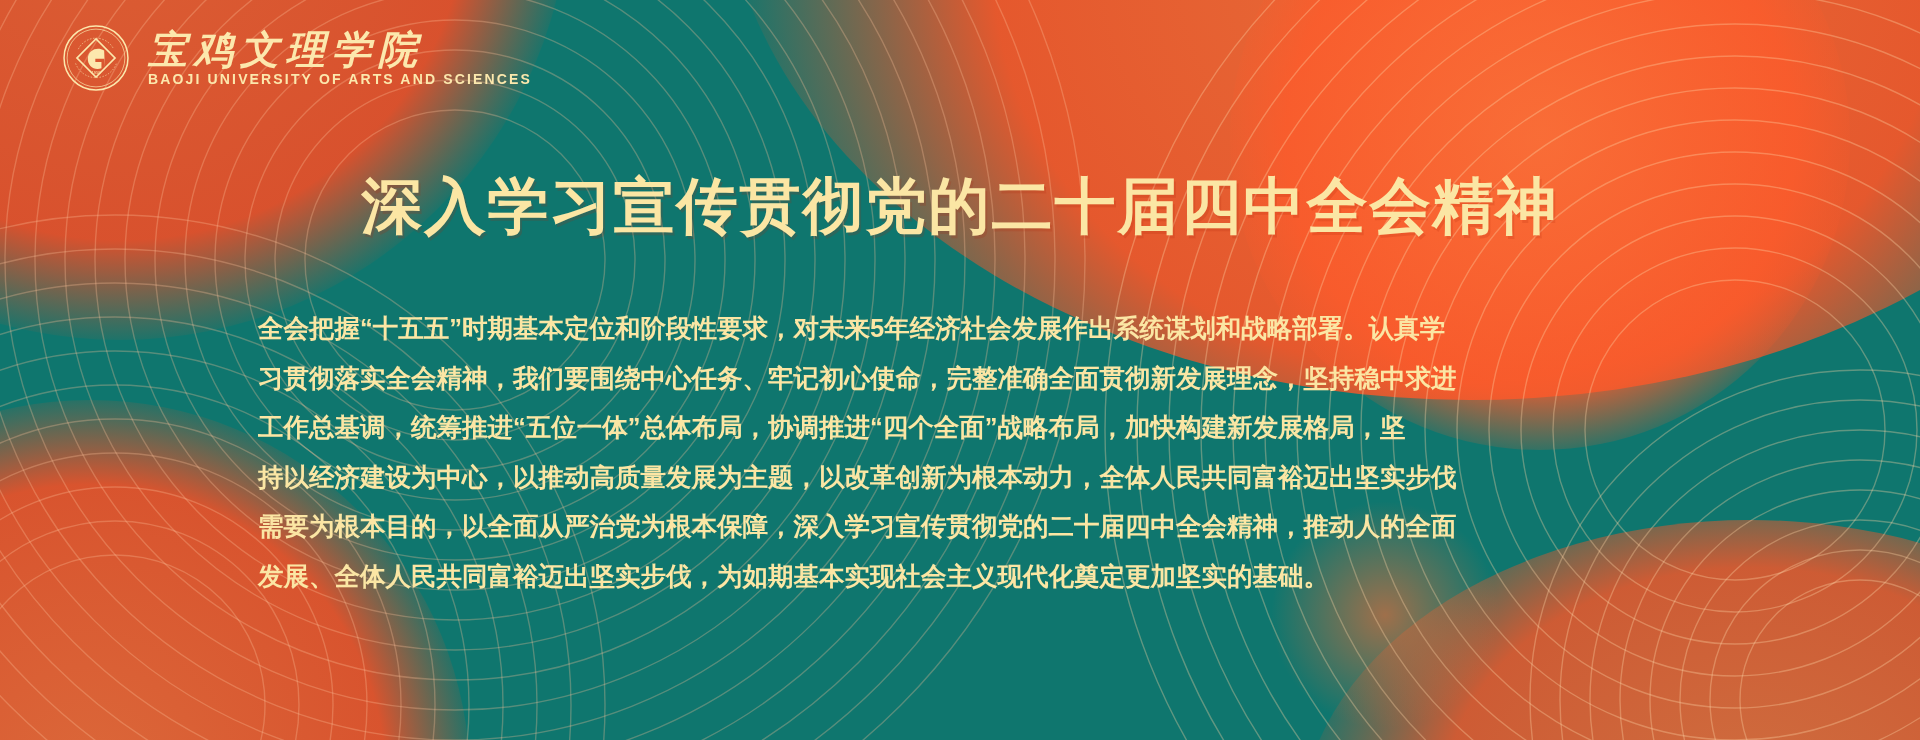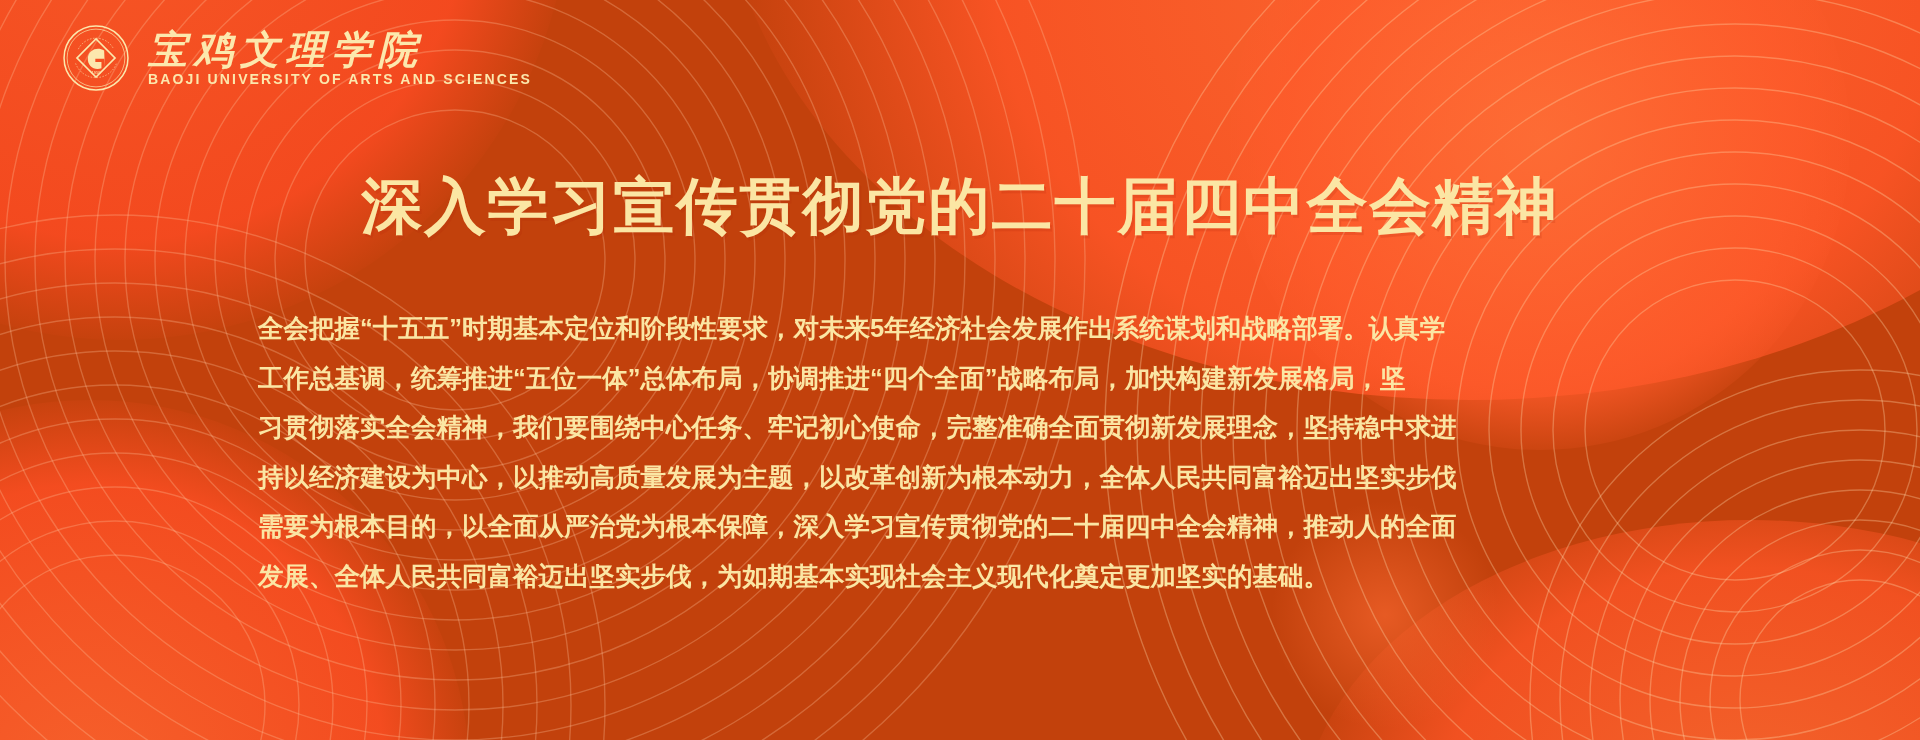--- a/index.html
+++ b/index.html
@@ -5,21 +5,21 @@
   html, body {
     margin: 0;
     padding: 0;
     background: #F43A1C;
   }
   #banner {
     position: relative;
     width: 1920px;
     height: 740px;
     overflow: hidden;
-    background: #c2410c;
+    background: #0f766e;
     font-family: "Liberation Sans", "DejaVu Sans", sans-serif;
   }
   
   .bg-layer {
     position: absolute;
     inset: 0;
     pointer-events: none;
   }
   .blob {
     position: absolute;
@@ -221,20 +221,20 @@
     <div class="logo-text">
       <div class="logo-cn">宝鸡文理学院</div>
       <div class="logo-en">BAOJI UNIVERSITY OF ARTS AND SCIENCES</div>
     </div>
   </div>
 
   <div id="title">深入学习宣传贯彻党的二十届四中全会精神</div>
 
   <div id="body-copy">
       <span class="ln">全会把握“十五五”时期基本定位和阶段性要求，对未来5年经济社会发展作出系统谋划和战略部署。认真学</span>
+      <span class="ln">习贯彻落实全会精神，我们要围绕中心任务、牢记初心使命，完整准确全面贯彻新发展理念，坚持稳中求进</span>
       <span class="ln">工作总基调，统筹推进“五位一体”总体布局，协调推进“四个全面”战略布局，加快构建新发展格局，坚</span>
-      <span class="ln">习贯彻落实全会精神，我们要围绕中心任务、牢记初心使命，完整准确全面贯彻新发展理念，坚持稳中求进</span>
       <span class="ln">持以经济建设为中心，以推动高质量发展为主题，以改革创新为根本动力，全体人民共同富裕迈出坚实步伐</span>
       <span class="ln">需要为根本目的，以全面从严治党为根本保障，深入学习宣传贯彻党的二十届四中全会精神，推动人的全面</span>
       <span class="ln">发展、全体人民共同富裕迈出坚实步伐，为如期基本实现社会主义现代化奠定更加坚实的基础。</span>
     </div>
 
 </div>
 
 </body></html>

